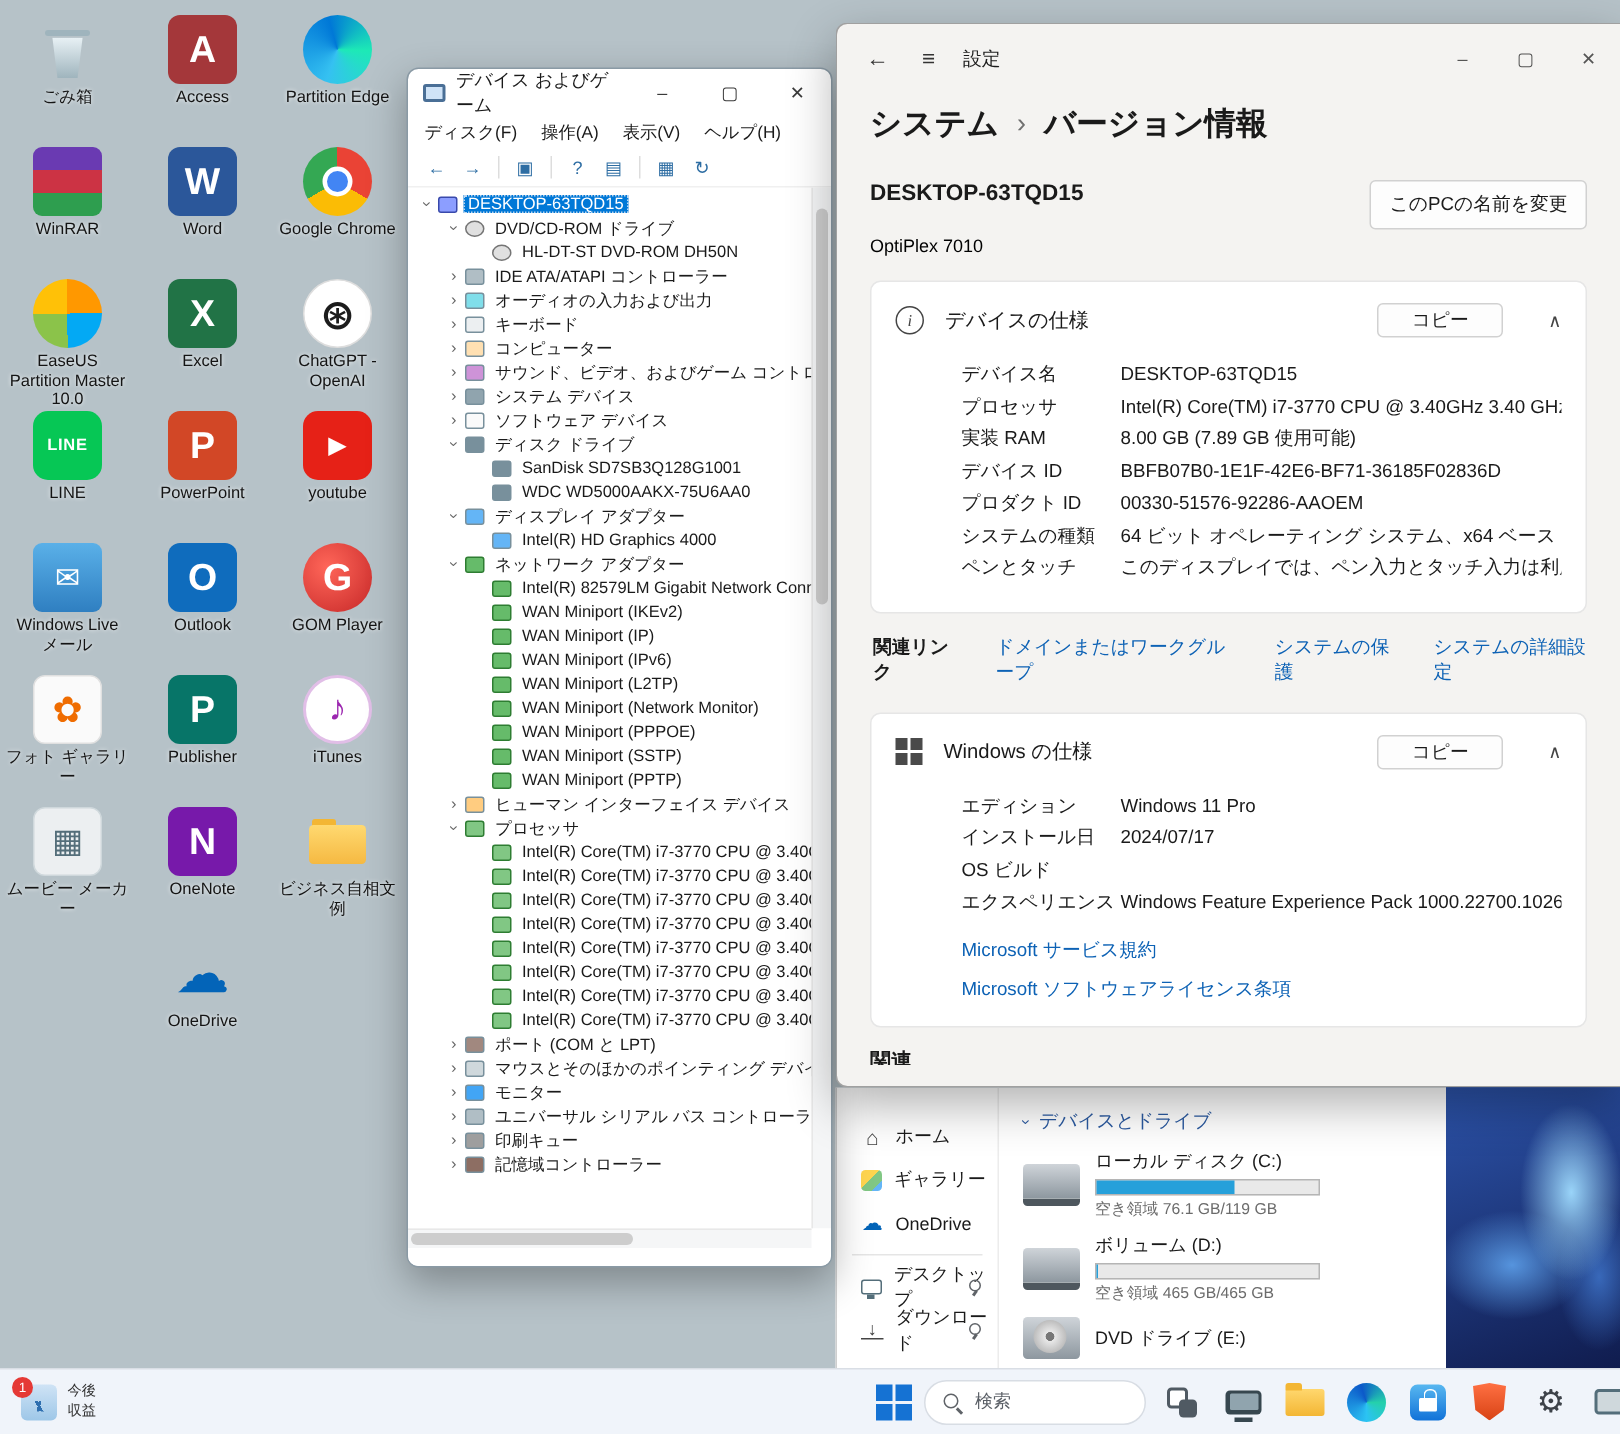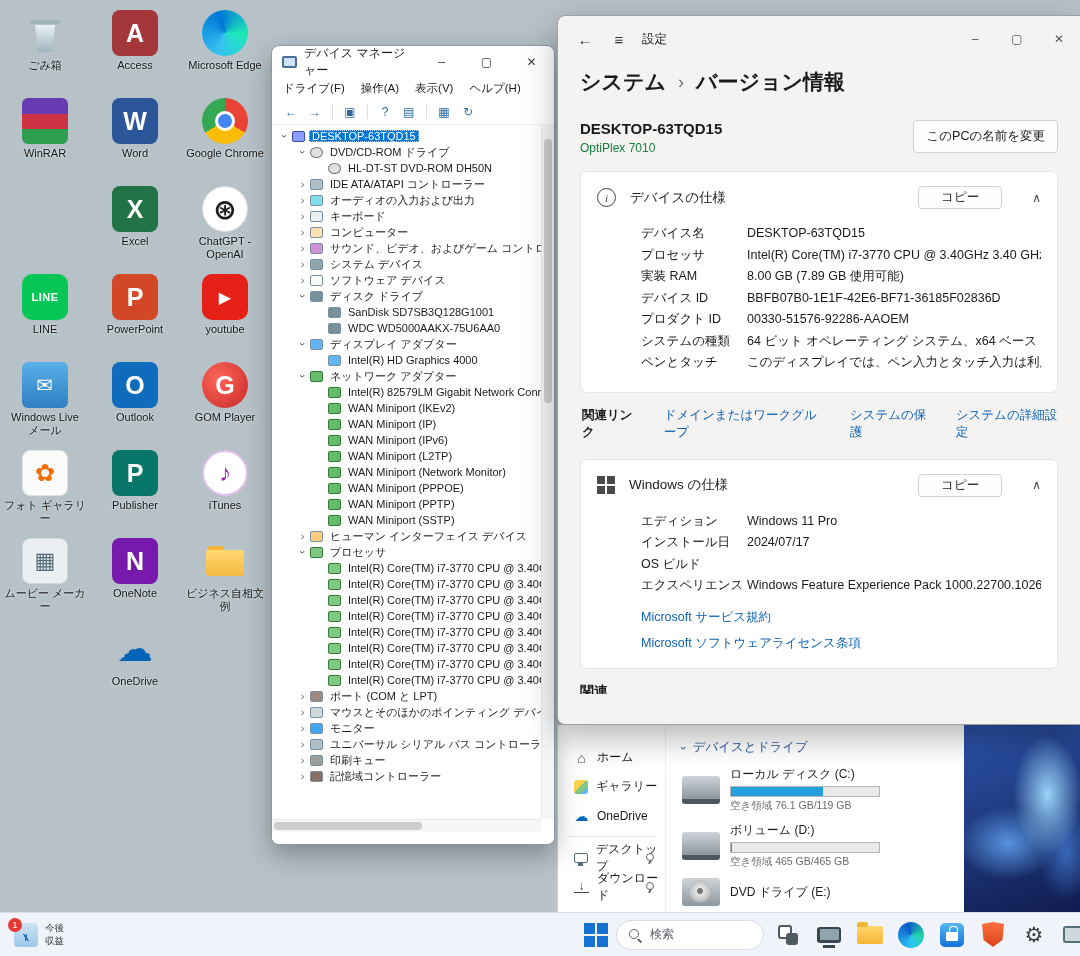--- a/index.html
+++ b/index.html
@@ -79,21 +79,21 @@
   .st-titlebar{height:46px;display:flex;align-items:center;gap:4px;padding-left:12px}
   .st-navbtn{width:30px;height:30px;display:flex;align-items:center;justify-content:center;font-size:15px;color:#333;border-radius:4px}
   .st-title{font-size:12.5px;margin-left:4px}
   .st-caps{margin-left:auto;display:flex;height:100%}
   .st-cap{width:42px;height:100%;display:flex;align-items:center;justify-content:center;font-size:12px;color:#555}
   .st-content{padding:0 22px}
   .st-h1{font-size:21px;font-weight:700;margin:6px 0 24px;display:flex;gap:12px;align-items:center}
   .st-sep{color:#707070;font-size:18px;font-weight:400}
   .st-devhead{display:flex;align-items:flex-start;margin-bottom:16px}
   .st-devname{font-size:15px;font-weight:700}
-  .st-devmodel{font-size:12px;color:#15803d;margin-top:4px}
+  .st-devmodel{font-size:12px;color:#000000;margin-top:20px}
   .st-btn{background:#fdfdfd;border:1px solid #d1d1d1;border-radius:4px;font-size:12.5px;color:#1a1a1a;font-family:inherit;cursor:pointer}
   .st-rename{margin-left:auto;padding:7px 12px}
   .card{background:#fff;border:1px solid #e6e6e6;border-radius:7px;padding:14px 16px;margin-bottom:14px}
   .card-head{display:flex;align-items:center;gap:14px}
   .info-ic{width:19px;height:19px;border:1.5px solid #444;border-radius:50%;display:flex;align-items:center;justify-content:center;font-size:11px;font-style:italic;color:#444;font-family:"Liberation Serif",serif;flex:none}
   .grid4{display:grid;grid-template-columns:8px 8px;gap:2px;flex:none}
   .grid4 i{width:8px;height:8px;background:#4a4a4a;display:block}
   .card-title{font-size:13.5px}
   .copy-btn{margin-left:auto;padding:2px 22px}
   .card-chev{margin-left:16px;color:#444;font-size:12px}
@@ -181,20 +181,24 @@
 <div class="screen">
   <div id="desktop-icons">
       <div class="desk-icon" style="left: 4px; top: 10px;">
         <div class="dico di-bin"></div>
         <div class="dlabel">ごみ箱</div>
       </div>
       <div class="desk-icon" style="left: 4px; top: 98px;">
         <div class="dico di-winrar"></div>
         <div class="dlabel">WinRAR</div>
       </div>
+      <div class="desk-icon" style="left: 4px; top: 186px;">
+        <div class="dico di-easeus"></div>
+        <div class="dlabel">EaseUS Partition Master 10.0</div>
+      </div>
       <div class="desk-icon" style="left: 4px; top: 274px;">
         <div class="dico di-line">LINE</div>
         <div class="dlabel">LINE</div>
       </div>
       <div class="desk-icon" style="left: 4px; top: 362px;">
         <div class="dico di-wlmail">✉</div>
         <div class="dlabel">Windows Live メール</div>
       </div>
       <div class="desk-icon" style="left: 4px; top: 450px;">
         <div class="dico di-photo">✿</div>
@@ -231,21 +235,21 @@
       <div class="desk-icon" style="left: 94px; top: 538px;">
         <div class="dico di-onenote">N</div>
         <div class="dlabel">OneNote</div>
       </div>
       <div class="desk-icon" style="left: 94px; top: 626px;">
         <div class="dico di-onedrive">☁</div>
         <div class="dlabel">OneDrive</div>
       </div>
       <div class="desk-icon" style="left: 184px; top: 10px;">
         <div class="dico di-edge"></div>
-        <div class="dlabel">Microsoft Edge</div>
+        <div class="dlabel">Partition Edge</div>
       </div>
       <div class="desk-icon" style="left: 184px; top: 98px;">
         <div class="dico di-chrome"></div>
         <div class="dlabel">Google Chrome</div>
       </div>
       <div class="desk-icon" style="left: 184px; top: 186px;">
         <div class="dico di-chatgpt">⊛</div>
         <div class="dlabel">ChatGPT - OpenAI</div>
       </div>
       <div class="desk-icon" style="left: 184px; top: 274px;">
@@ -262,29 +266,29 @@
       </div>
       <div class="desk-icon" style="left: 184px; top: 538px;">
         <div class="dico di-folder"></div>
         <div class="dlabel">ビジネス自相文例</div>
       </div>
     </div>
 
   <div class="devmgr">
     <div class="dm-titlebar">
       <span class="dm-appico"></span>
-      <span class="dm-title">デバイス マネージャー</span>
+      <span class="dm-title">デバイス およびゲーム</span>
       <div class="capbtns">
         <span class="capbtn">–</span>
         <span class="capbtn">▢</span>
         <span class="capbtn">✕</span>
       </div>
     </div>
     <div class="dm-menubar" id="dm-menu">
-        <span class="dm-menu-item">ドライブ(F)</span>
+        <span class="dm-menu-item">ディスク(F)</span>
         <span class="dm-menu-item">操作(A)</span>
         <span class="dm-menu-item">表示(V)</span>
         <span class="dm-menu-item">ヘルプ(H)</span>
       </div>
     <div class="dm-toolbar" id="dm-toolbar">
         <span class="tb-btn">←</span>
         <span class="tb-btn">→</span>
         <span class="tb-sep"></span>
         <span class="tb-btn">▣</span>
         <span class="tb-sep"></span>
@@ -407,26 +411,26 @@
             <span class="tlabel">WAN Miniport (Network Monitor)</span>
           </div>
           <div class="tree-row" style="padding-left: 42px;">
             <span class="chev"></span>
             <span class="tico t-network"></span>
             <span class="tlabel">WAN Miniport (PPPOE)</span>
           </div>
           <div class="tree-row" style="padding-left: 42px;">
             <span class="chev"></span>
             <span class="tico t-network"></span>
+            <span class="tlabel">WAN Miniport (SSTP)</span>
+          </div>
+          <div class="tree-row" style="padding-left: 42px;">
+            <span class="chev"></span>
+            <span class="tico t-network"></span>
             <span class="tlabel">WAN Miniport (PPTP)</span>
-          </div>
-          <div class="tree-row" style="padding-left: 42px;">
-            <span class="chev"></span>
-            <span class="tico t-network"></span>
-            <span class="tlabel">WAN Miniport (SSTP)</span>
           </div>
           <div class="tree-row" style="padding-left: 24px;">
             <span class="chev">›</span>
             <span class="tico t-hid"></span>
             <span class="tlabel">ヒューマン インターフェイス デバイス</span>
           </div>
           <div class="tree-row" style="padding-left: 24px;">
             <span class="chev exp">›</span>
             <span class="tico t-cpu"></span>
             <span class="tlabel">プロセッサ</span>

